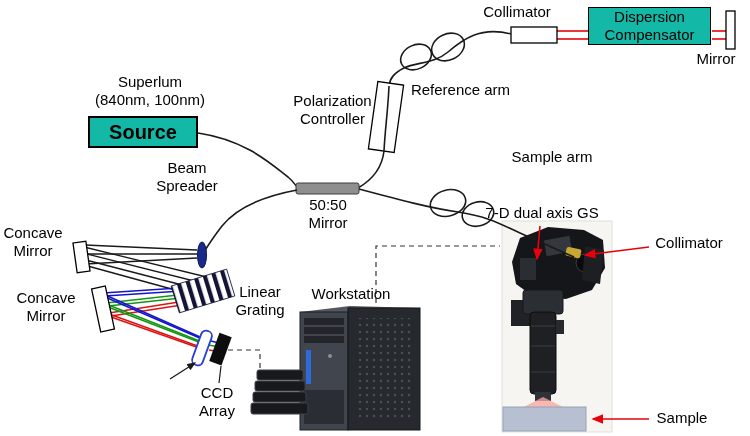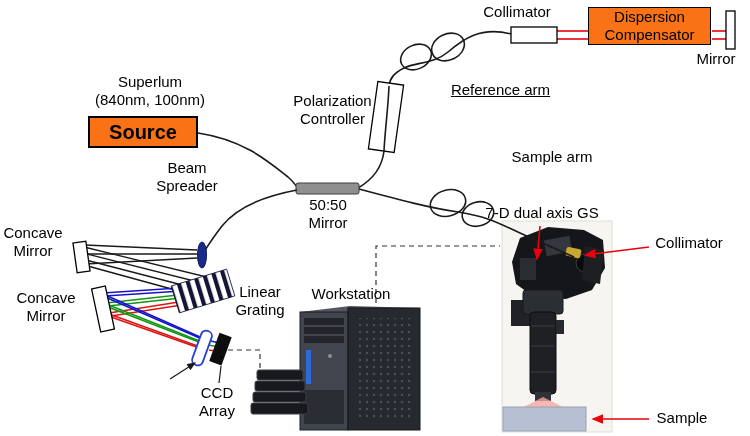--- a/index.html
+++ b/index.html
@@ -6,21 +6,21 @@
   .canvas {
     position:relative; width:750px; height:436px; background:#ffffff;
     font-family:"Liberation Sans", sans-serif; overflow:hidden;padding-left:23px;
   }
   svg.layer { position:absolute; left:0; top:0; z-index:1; }
   .label {
     position:absolute; z-index:3; color:#000; font-size:15px; line-height:1.22;
     text-align:center; white-space:pre-line; pointer-events:none;
   }
   .boxed {
-    position:absolute; z-index:3; background:#f97316; border:1.5px solid #000;
+    position:absolute; z-index:3; background:#14b8a6; border:1.5px solid #000;
     display:flex; align-items:center; justify-content:center;
     font-size:15px; text-align:center; white-space:pre-line; line-height:1.2;
   }
   .src { font-weight:bold; font-size:20px; border-width:2px; }
   
   .fiber   { stroke:var(--fiber-black,#1a1a1a); fill:none; stroke-width:1.6; }
   .beam-k  { stroke:var(--fiber-black,#1a1a1a); stroke-width:1.3; }
   .beam-b  { stroke:var(--beam-blue,#1414c8);  stroke-width:1.6; }
   .beam-g  { stroke:var(--beam-green,#149614); stroke-width:1.6; }
   .beam-r  { stroke:var(--beam-red,#dc1414);   stroke-width:1.6; }
@@ -166,21 +166,21 @@
     <line class="red-line" x1="649" y1="247" x2="585" y2="255" marker-end="url(#arr-red)"></line>
     <line class="red-line" x1="649" y1="419" x2="593" y2="419" marker-end="url(#arr-red)"></line>
   </svg>
 
   <div class="label" style="left:462px; top:3px; width:110px;">Collimator</div>
   <div class="boxed" style="left:588px; top:7px; width:121px; height:36px;">
     <span>Dispersion
 Compensator</span>
   </div>
   <div class="label" style="left:686px; top:50px; width:60px;">Mirror</div>
-  <div class="label" style="left:443px; top:81px; width:115px;text-decoration:underline;">Reference arm</div>
+  <div class="label" style="left:403px; top:81px; width:115px;">Reference arm</div>
   <div class="label" style="left:280px; top:92px; width:105px;">Polarization
 Controller</div>
   <div class="label" style="left:62px;  top:73px; width:176px;">Superlum
 (840nm, 100nm)</div>
   <div class="boxed src" style="left:88px; top:116px; width:106px; height:28px;">
     <span>Source</span>
   </div>
   <div class="label" style="left:290px; top:196px; width:76px;">50:50
 Mirror</div>
   <div class="label" style="left:143px; top:159px; width:88px;">Beam

